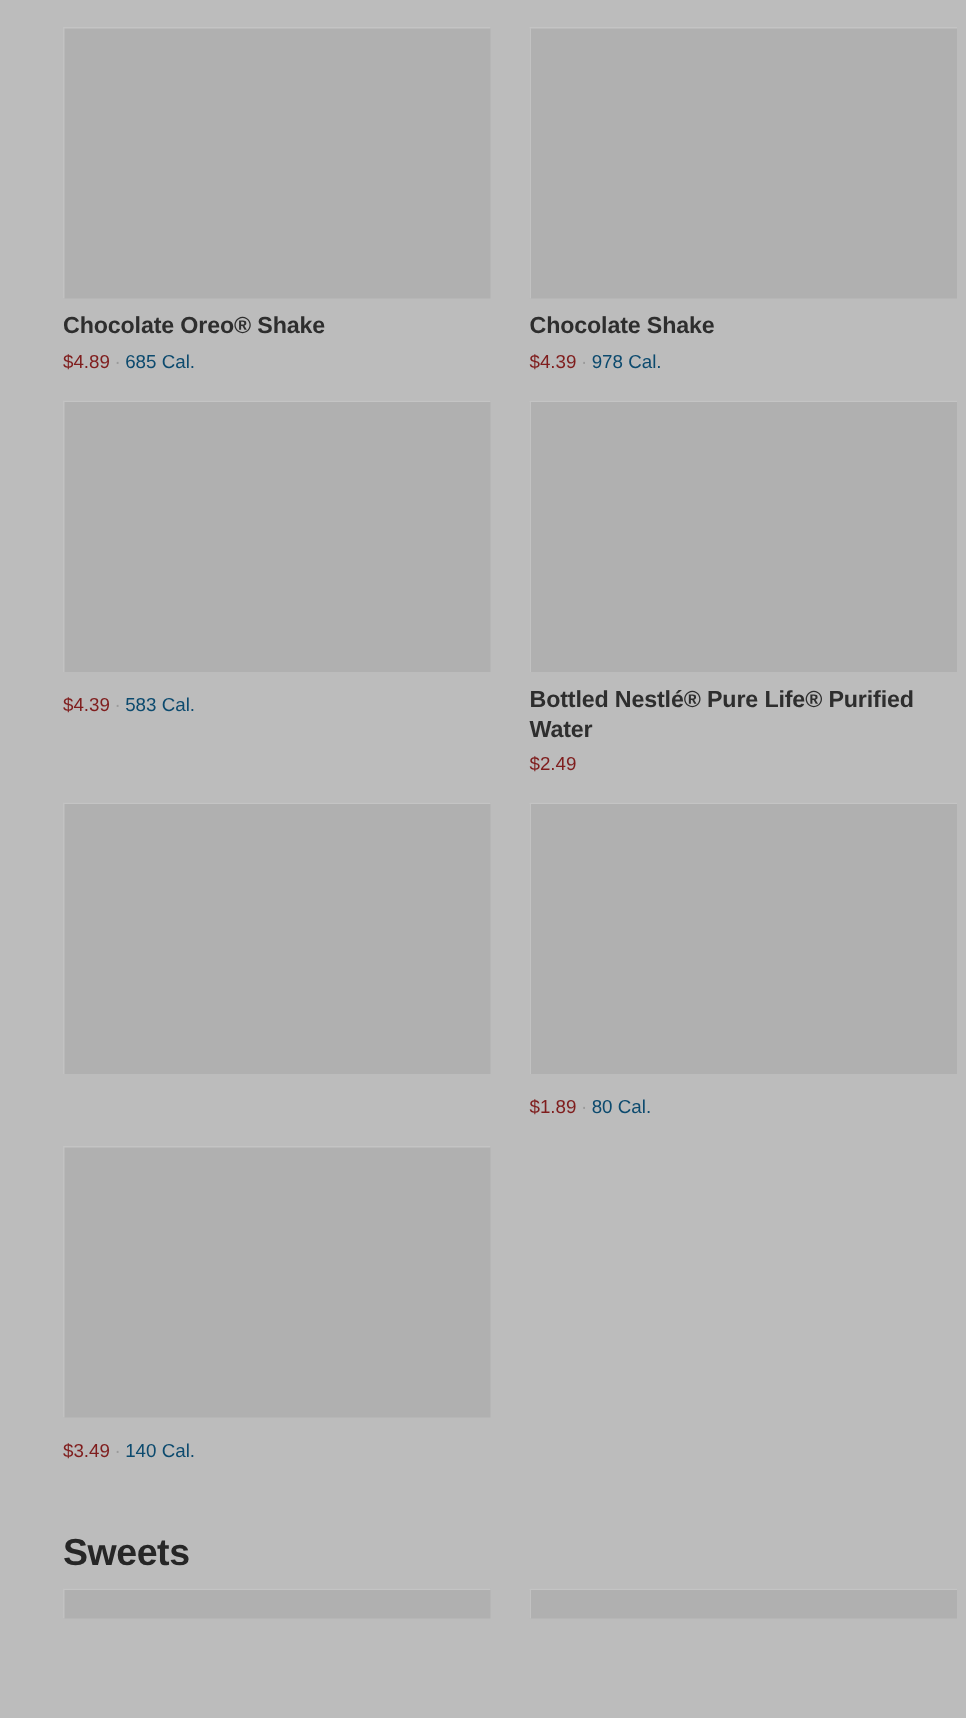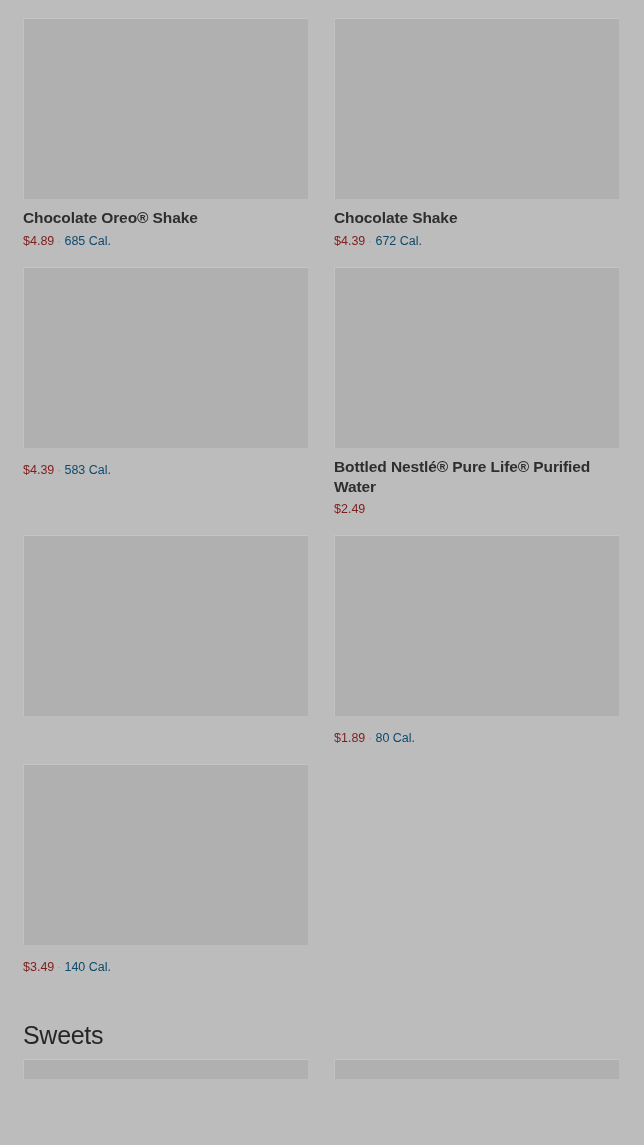--- a/index.html
+++ b/index.html
@@ -15,21 +15,21 @@
     color: #2b2b2b;
     -webkit-font-smoothing: antialiased;
   }
 
   .page {
     position: relative;
     width: 517px;
     height: 1145px;
     background: #bcbcbc;
     box-sizing: border-box;
-    padding: 0 23px;
+    padding: 0 42px;
   }
 
   .card {
     display: block;
     padding-top: 18px;
   }
 
   .thumb {
     width: 285px;
     height: 181px;
@@ -72,21 +72,21 @@
     display: grid;
     grid-template-columns: 285px 285px;
     column-gap: 26px;
     align-items: start;
   }
 
   .row-1 .card { padding-top: 18px; }
 
   .section-heading {
     font-size: 25px;
-    font-weight: normal;
+    font-weight: bold;
     letter-spacing: -0.3px;
     color: #262626;
     margin: 0;
     padding-top: 46px;
     padding-bottom: 9px;
   }
 
   .cut-thumb {
     width: 285px;
     height: 20px;
@@ -106,21 +106,21 @@
       <div class="thumb"></div>
       <div class="card-body">
         <div class="card-title">Chocolate Oreo® Shake</div>
         <div class="card-meta"><span class="meta-price">$4.89</span><span class="meta-dot">·</span><span class="meta-cal">685 Cal.</span></div>
       </div>
     </div>
     <div class="card">
       <div class="thumb"></div>
       <div class="card-body">
         <div class="card-title">Chocolate Shake</div>
-        <div class="card-meta"><span class="meta-price">$4.39</span><span class="meta-dot">·</span><span class="meta-cal">672 Cal.</span></div>
+        <div class="card-meta"><span class="meta-price">$4.39</span><span class="meta-dot">·</span><span class="meta-cal">978 Cal.</span></div>
       </div>
     </div>
   </div>
 
   <div class="row">
     <div class="card">
       <div class="thumb"></div>
       <div class="card-body">
         <div class="card-meta"><span class="meta-price">$4.39</span><span class="meta-dot">·</span><span class="meta-cal">583 Cal.</span></div>
       </div>

